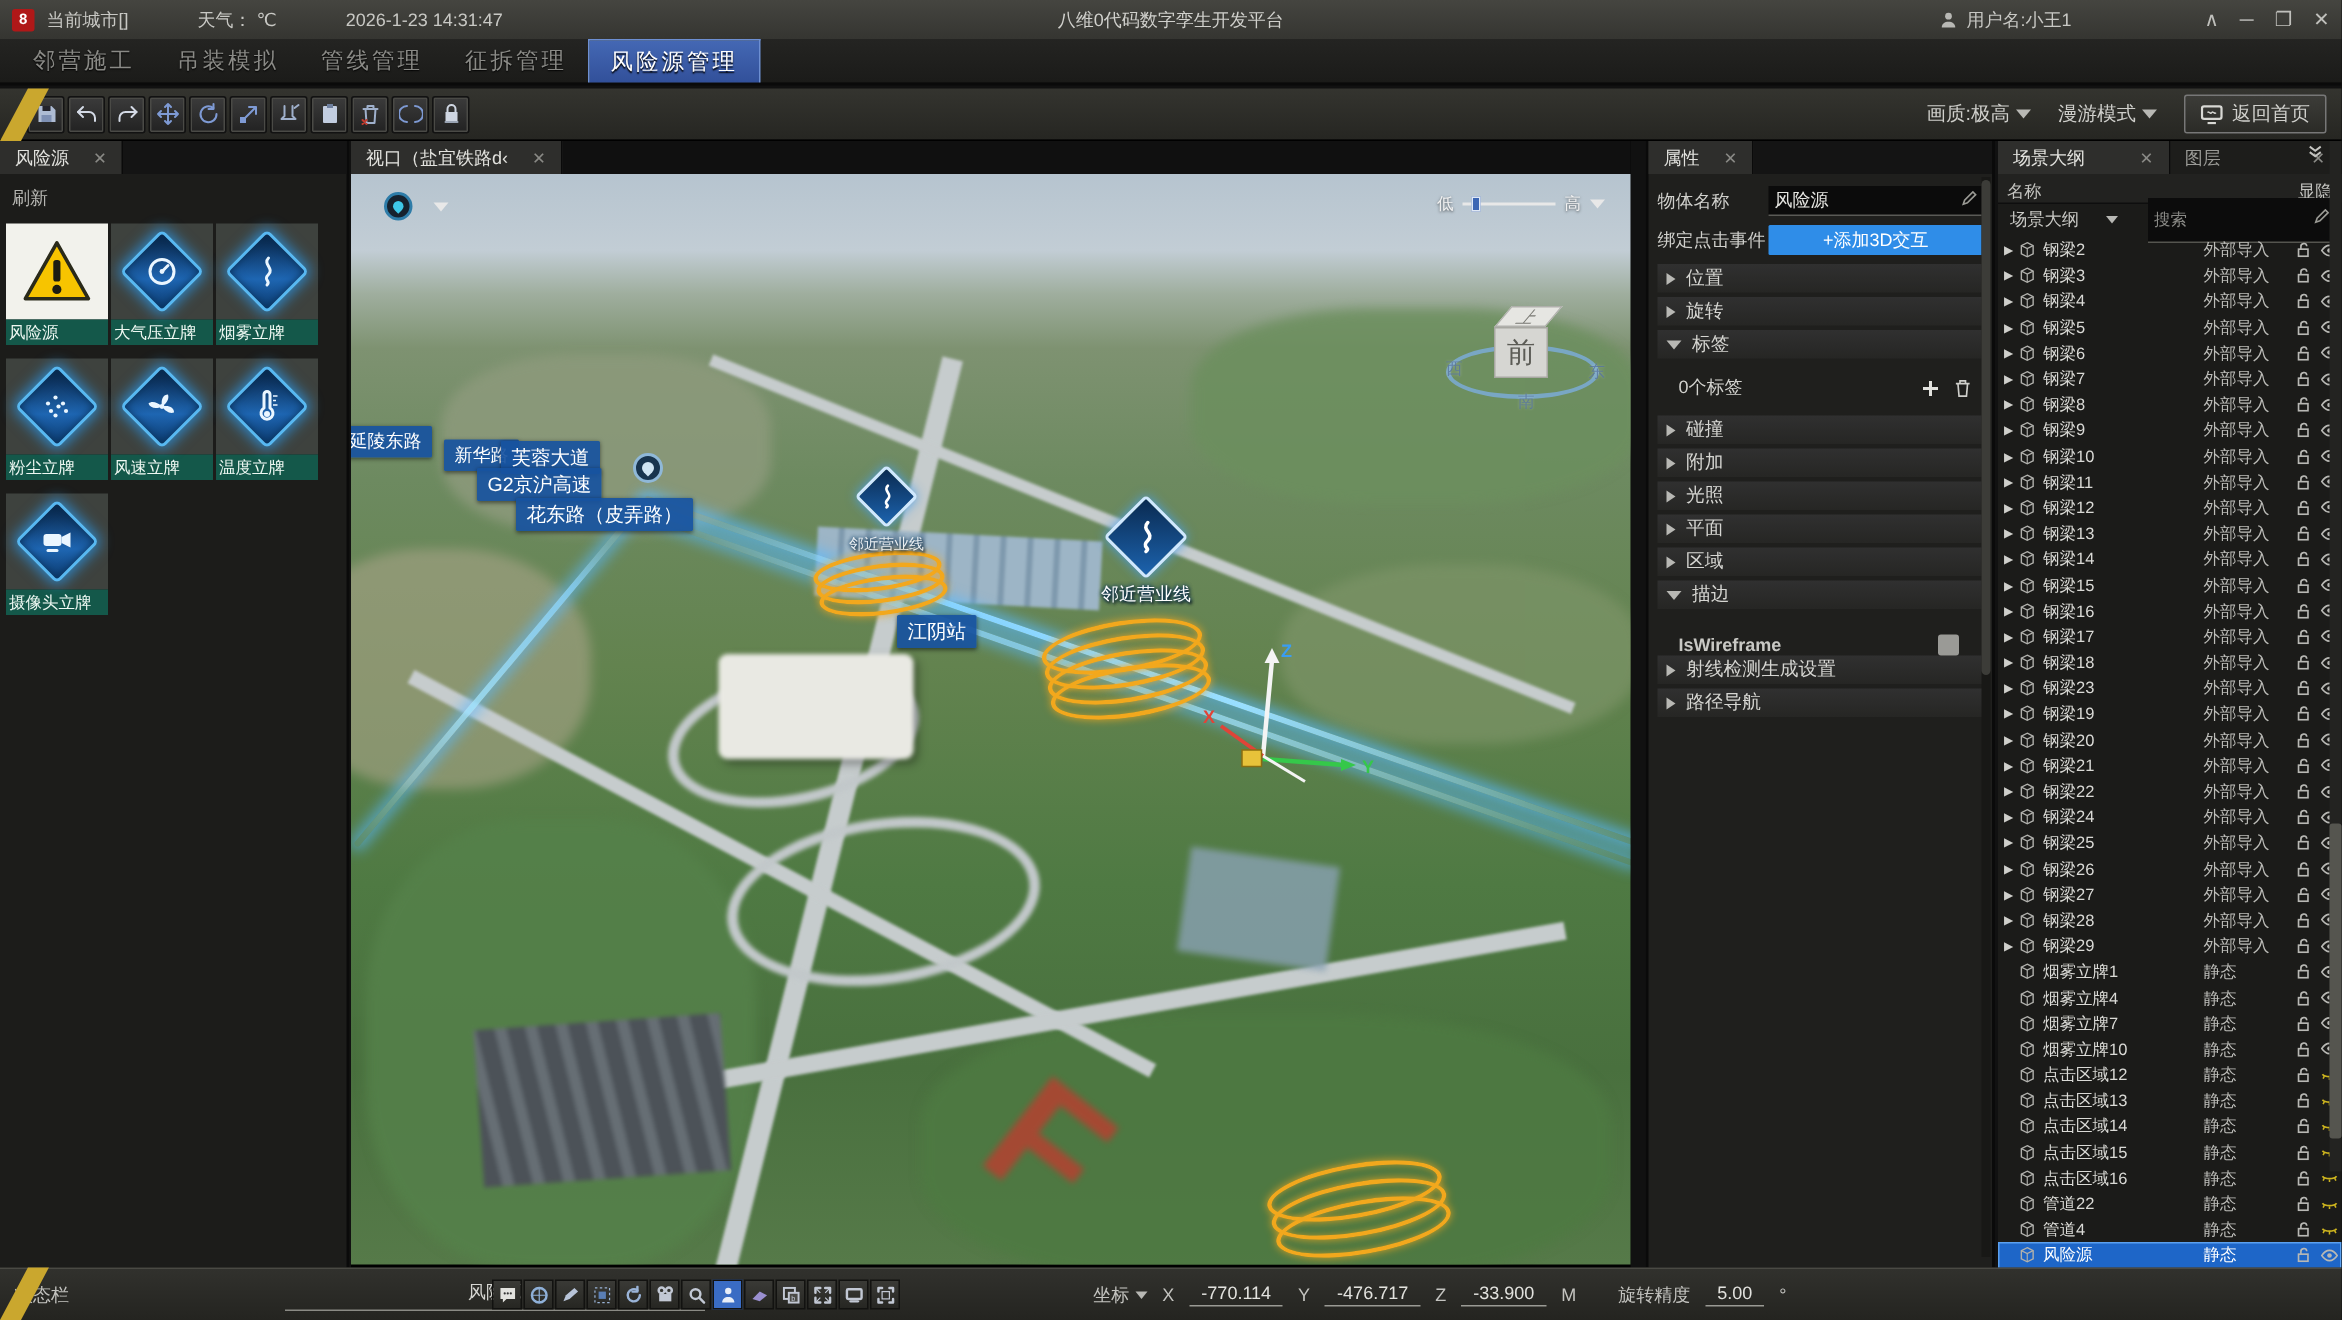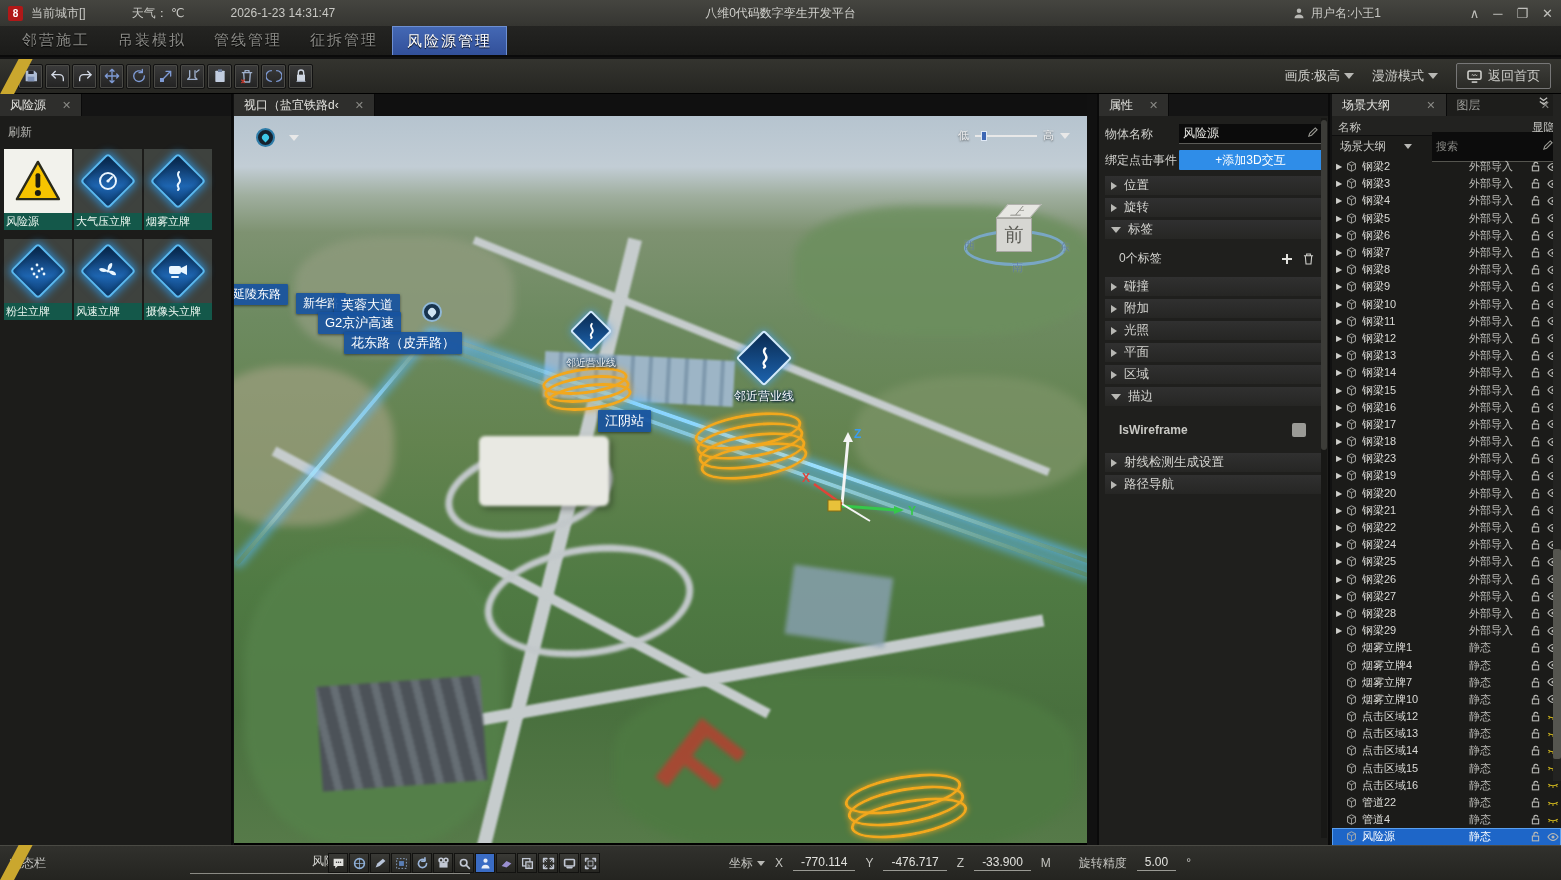--- a/index.html
+++ b/index.html
@@ -406,20 +406,32 @@
                 </g>
               </svg>
             </span>
           </div>
           <div class="lbl">风速立牌</div>
         </div>
         <div class="risk-card">
           <div class="iconbox">
             <span class="diamond">
               <svg viewBox="0 0 24 24">
+                <path d="M10 4a2 2 0 0 1 4 0v9a4 4 0 1 1-4 0z" stroke="#eaf6ff" fill="none" stroke-width="2" stroke-linecap="round" stroke-linejoin="round"></path>
+                <circle cx="12" cy="17" r="2" fill="#eaf6ff"></circle>
+                <path d="M16 5h3M16 8h2M16 11h3" stroke="#eaf6ff"></path>
+              </svg>
+            </span>
+          </div>
+          <div class="lbl">温度立牌</div>
+        </div>
+        <div class="risk-card">
+          <div class="iconbox">
+            <span class="diamond">
+              <svg viewBox="0 0 24 24">
                 <rect x="3" y="7" width="12" height="8" rx="2" fill="#eaf6ff"></rect>
                 <path d="M15 9l6-3v10l-6-3z" fill="#eaf6ff"></path>
                 <path d="M6 18h6" stroke="#eaf6ff" fill="none" stroke-width="2" stroke-linecap="round" stroke-linejoin="round"></path>
               </svg>
             </span>
           </div>
           <div class="lbl">摄像头立牌</div>
         </div>
       </div>
   </div>
@@ -618,21 +630,21 @@
         <span>平面</span>
       </div>
       <div class="secbar">
         <span class="tri"></span>
         <span>区域</span>
       </div>
       <div class="secbar">
         <span class="tri open"></span>
         <span>描边</span>
       </div>
-      <div class="secontent" style="padding-top:14px;padding-bottom:16px;">
+      <div class="secontent" style="padding-top:14px;padding-bottom:0;">
         <span style="font-weight:bold;color:#c8c8c4;">IsWireframe</span>
         <span class="spacer"></span>
         <span class="checkbox" style="margin-right:8px;"></span>
       </div>
       <div class="secbar">
         <span class="tri"></span>
         <span>射线检测生成设置</span>
       </div>
       <div class="secbar">
         <span class="tri"></span>

